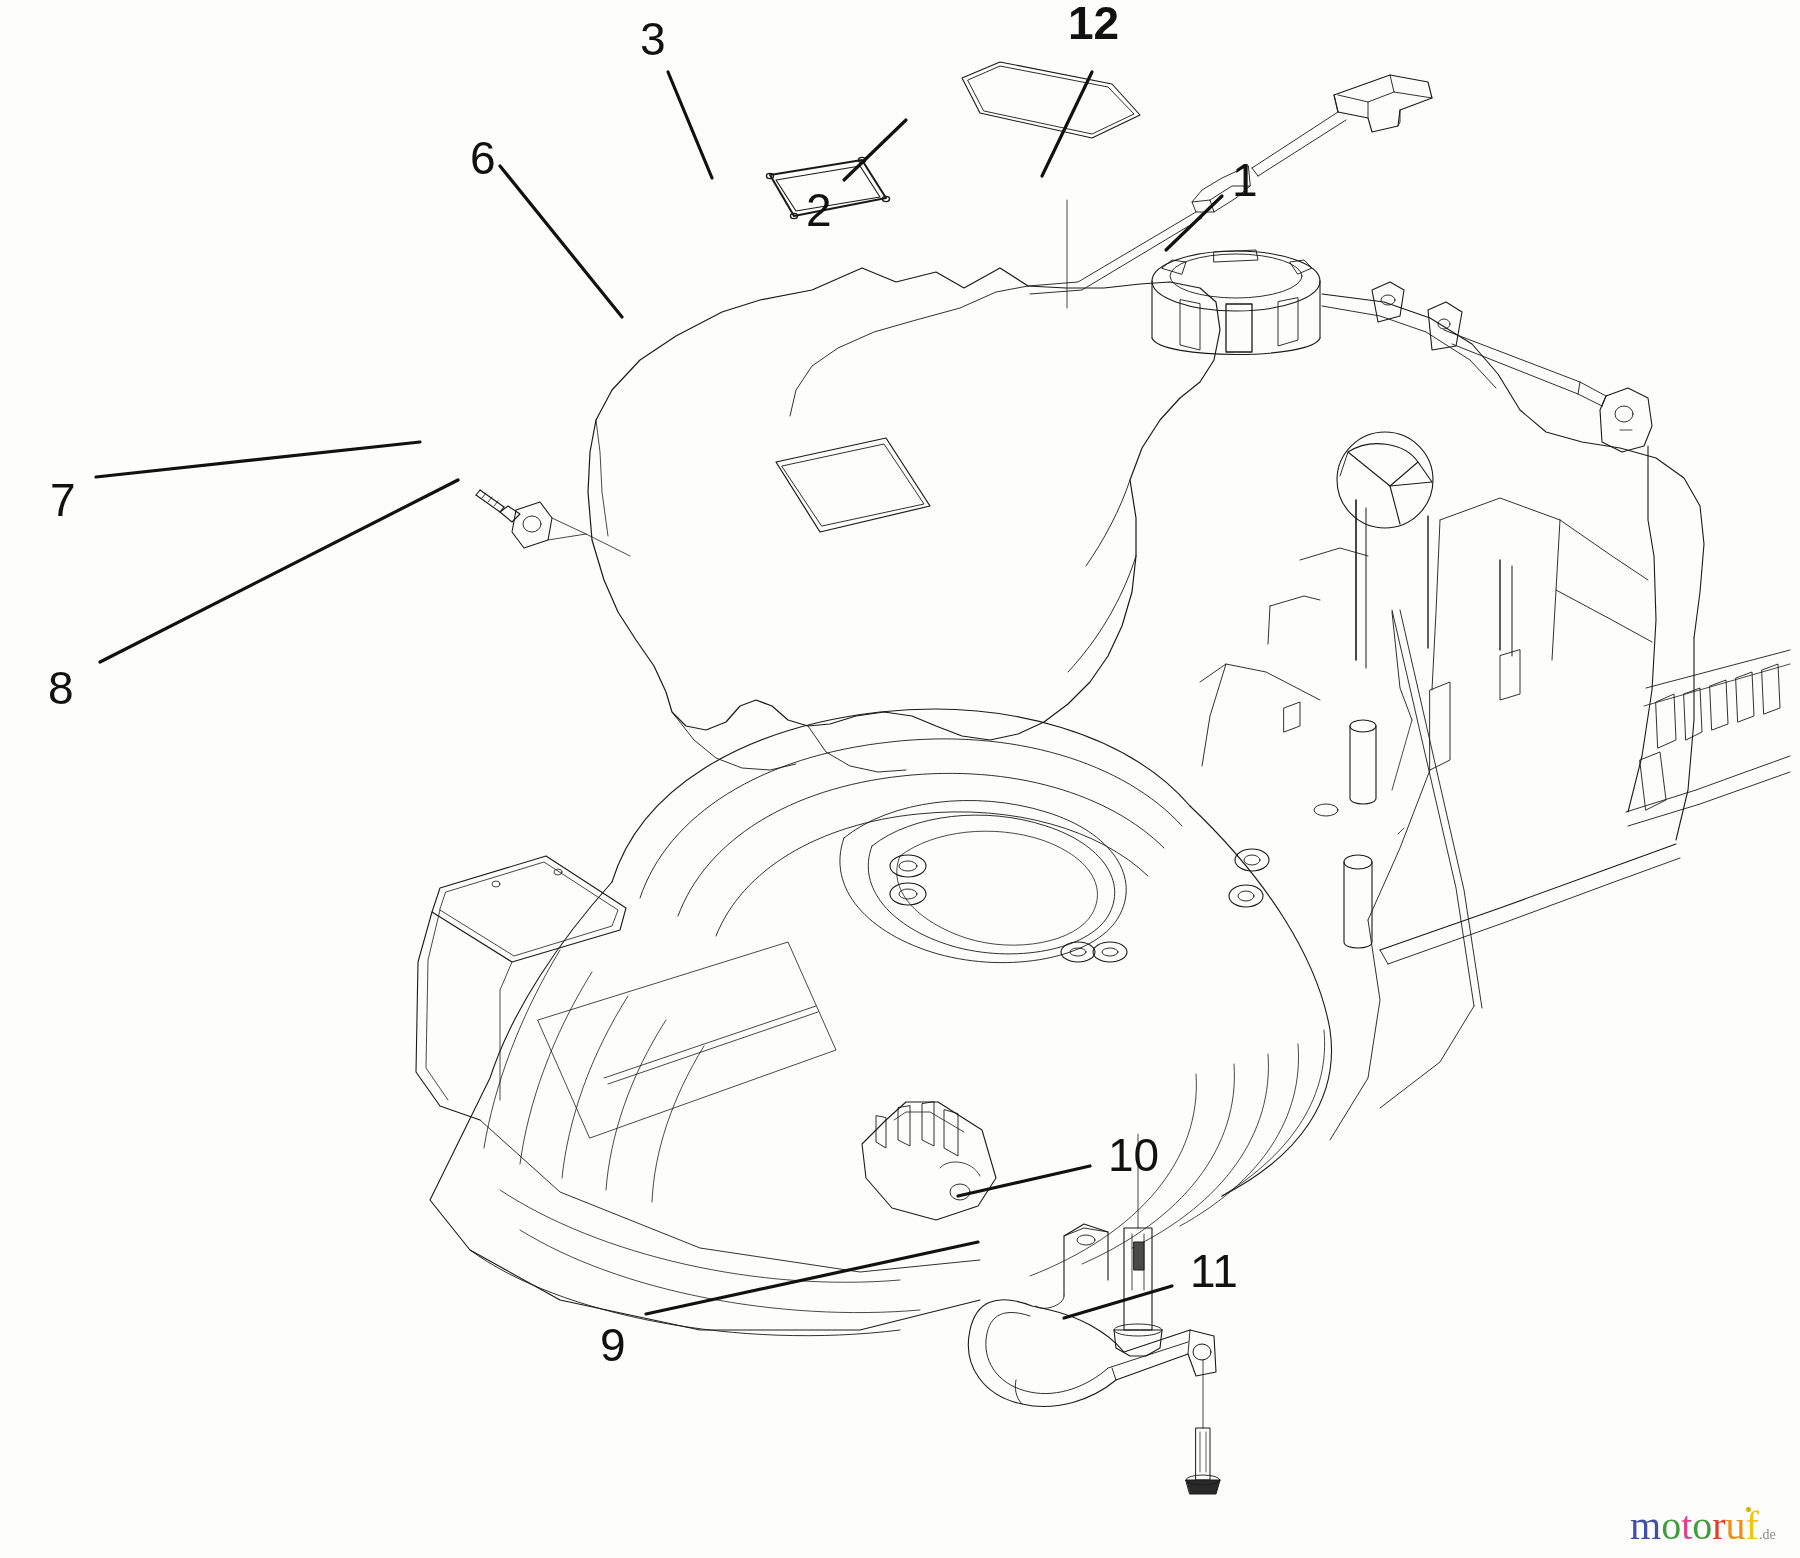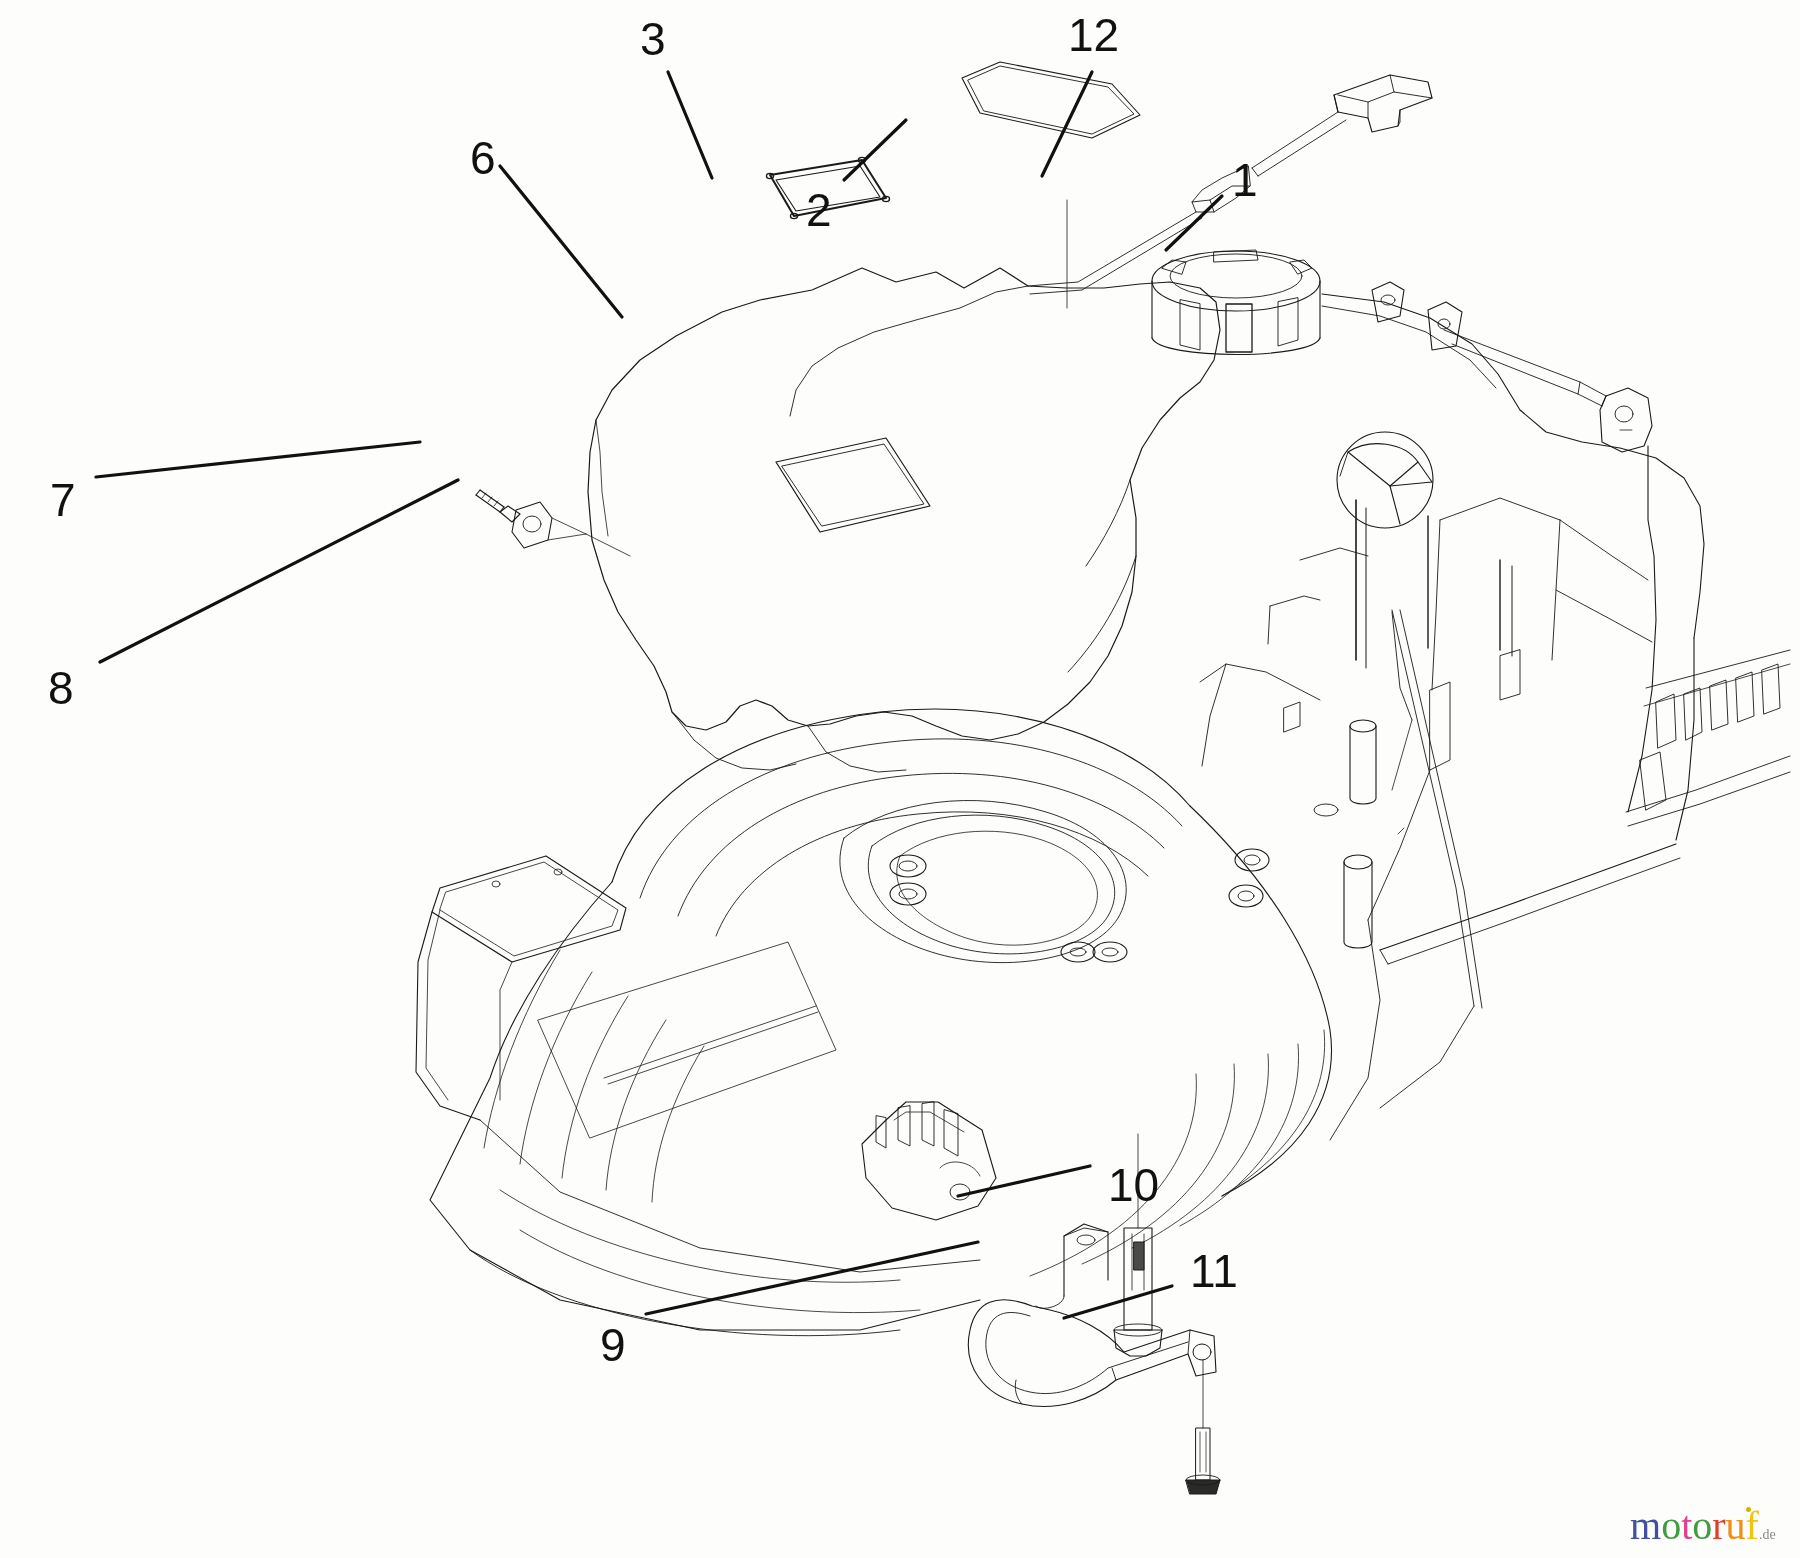--- a/index.html
+++ b/index.html
@@ -376,27 +376,27 @@
         <line x1="100" y1="662" x2="458" y2="480"></line>
         <line x1="1090" y1="1166" x2="958" y2="1196"></line>
         <line x1="1172" y1="1286" x2="1064" y2="1318"></line>
         <line x1="646" y1="1314" x2="978" y2="1242"></line>
       </g>
 
     </g>
   </svg>
 
   <div class="callout" style="left:640px;  top:16px;">3</div>
-  <div class="callout" style="left:1068px; top:12px;">12</div>
+  <div class="callout" style="left:1068px; top:0;font-weight:bold;">12</div>
   <div class="callout" style="left:470px;  top:135px;">6</div>
   <div class="callout" style="left:806px;  top:187px;">2</div>
   <div class="callout" style="left:1232px; top:157px;">1</div>
   <div class="callout" style="left:50px;   top:477px;">7</div>
   <div class="callout" style="left:48px;   top:665px;">8</div>
-  <div class="callout" style="left:1108px; top:1132px;margin-top:30px;">10</div>
+  <div class="callout" style="left:1108px; top:1132px;">10</div>
   <div class="callout" style="left:1190px; top:1248px;">11</div>
   <div class="callout" style="left:600px;  top:1322px;">9</div>
 
   <div id="watermark">
     <span class="dot-acc"></span><span class="l" style="color:#4150a0">m</span><span class="l" style="color:#3f9c3f">o</span><span class="l" style="color:#e0408f">t</span><span class="l" style="color:#3f9c3f">o</span><span class="l" style="color:#e0402a">r</span><span class="l" style="color:#ef8f1a">u</span><span class="l" style="color:#f1c40f">f</span><span class="tld">.de</span>
   </div>
 
 </div>
 
 </body></html>

